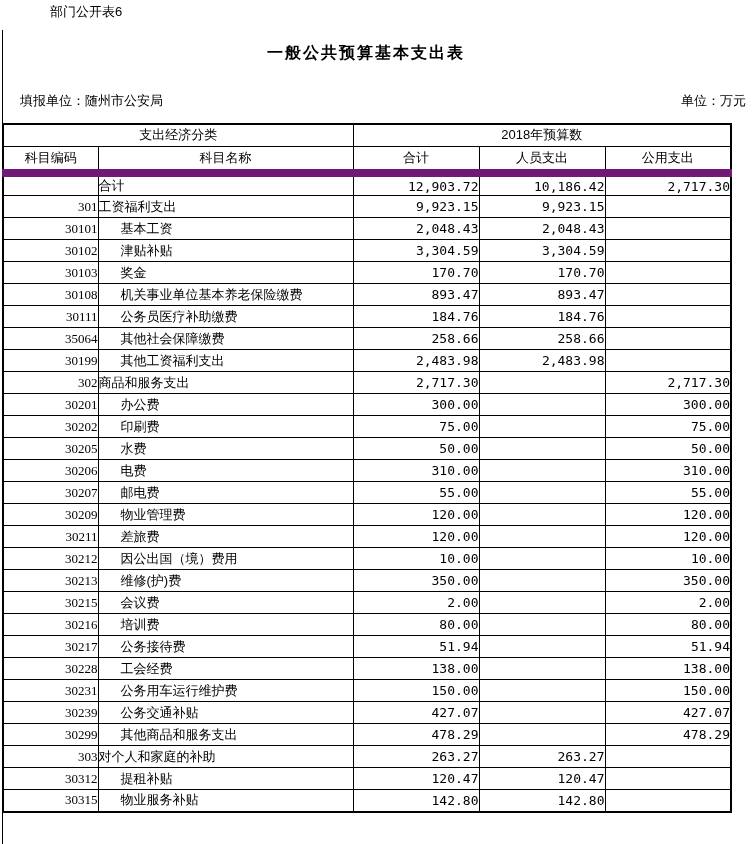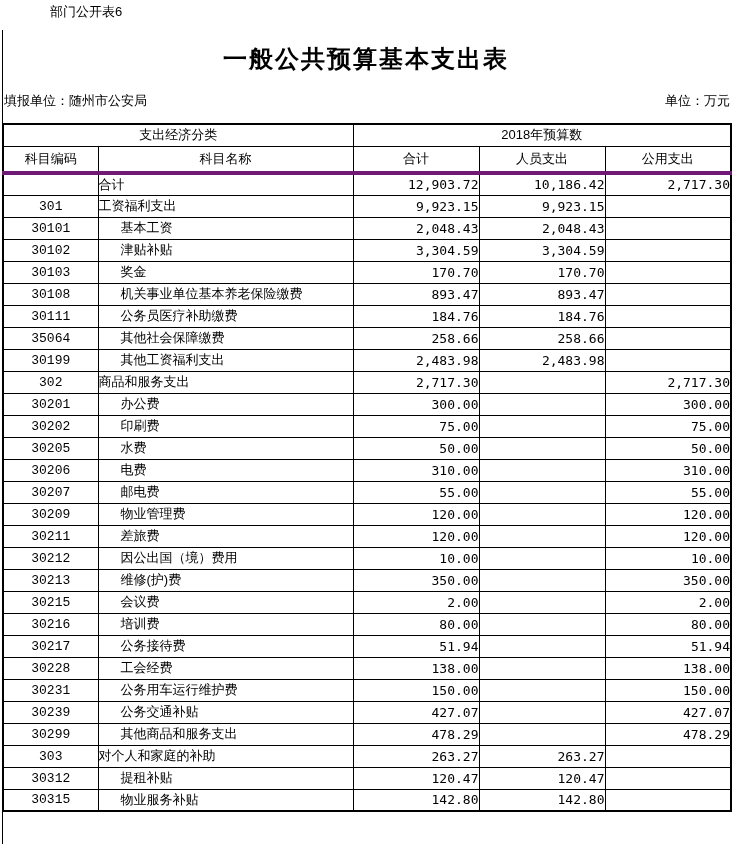--- a/index.html
+++ b/index.html
@@ -9,43 +9,43 @@
     font-family:"Liberation Sans",sans-serif;
   }
   .left-gridline{
     position:absolute;left:2px;top:30px;width:1px;height:814px;background:#000;
   }
   .corner-label{
     position:absolute;left:4px;top:4px;font-size:13px;line-height:16px;margin-left:46px;
   }
   .page-title{
     position:absolute;left:0;top:43px;width:732px;text-align:center;
-    font-size:24px;font-weight:bold;letter-spacing:2px;
+    font-size:16px;font-weight:bold;letter-spacing:2px;
   }
   .meta-row{
-    position:absolute;left:4px;top:92px;width:726px;height:18px;font-size:13px;
+    position:absolute;left:20px;top:92px;width:726px;height:18px;font-size:13px;
   }
   .meta-left{float:left;}
   .meta-right{float:right;font-family:Liberation Serif, serif;}
   table.budget{
     position:absolute;left:2px;top:123px;width:728px;
     border-collapse:collapse;table-layout:fixed;
     border:2px solid #000;
   }
   .budget th,.budget td{
     border:1px solid #000;font-weight:normal;
     overflow:hidden;white-space:nowrap;
     font-size:13px;padding:0;
   }
   .budget thead tr.group-row{height:22px;}
   .budget thead tr.col-row{height:27px;}
-  .budget thead tr.col-row th{border-bottom:4px solid #701a75;}
+  .budget thead tr.col-row th{border-bottom:8px solid #701a75;}
   .budget tbody tr{height:22px;}
   .cell-code{
-    font-family:Liberation Mono, monospace;text-align:center;padding-left:5px;
+    font-family:Liberation Serif, serif;text-align:right;padding-left:5px;
   }
   .cell-name{text-align:left;padding-left:4px;}
   .cell-name.indent-1{padding-left:22px;}
   .cell-num{
     font-family:"DejaVu Sans Mono",monospace;text-align:right;padding-right:4px;
   }
 </style>
 </head>
 <body>
 

